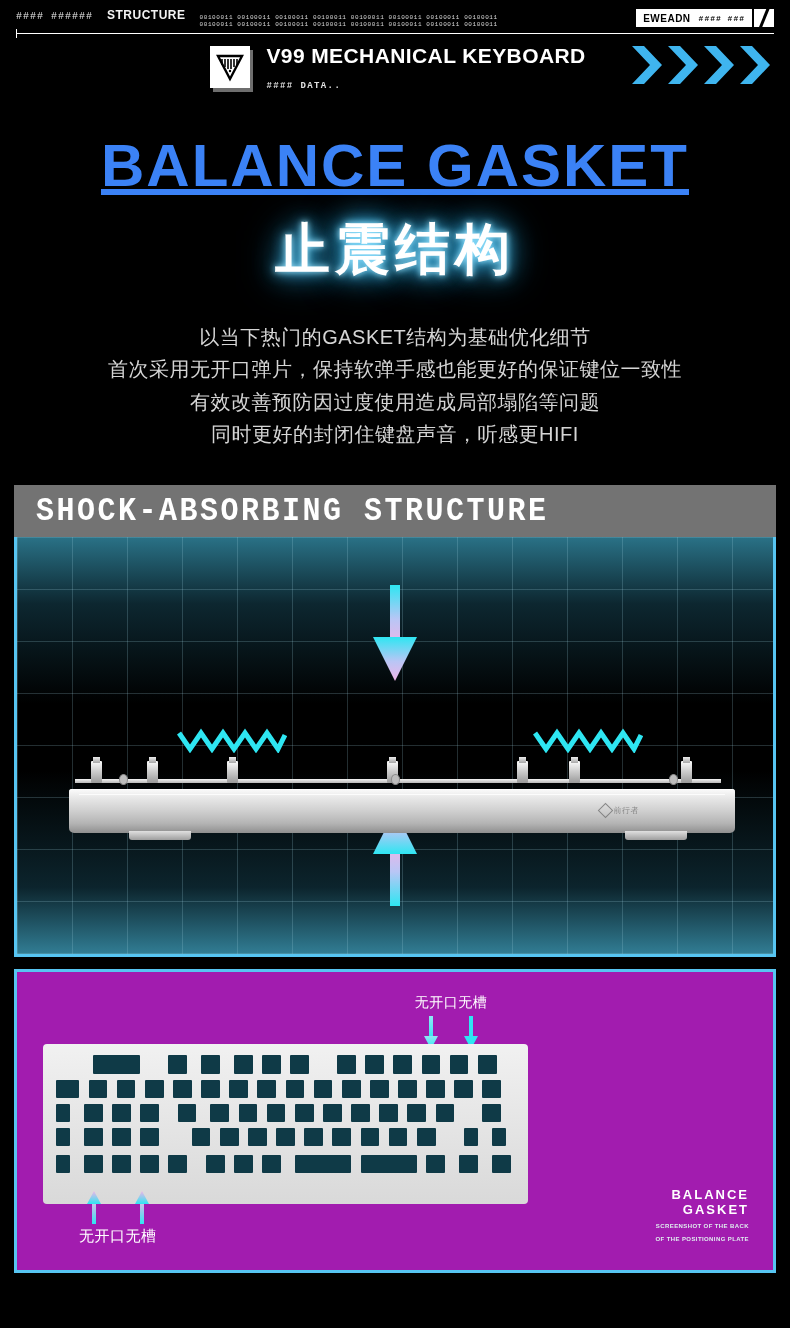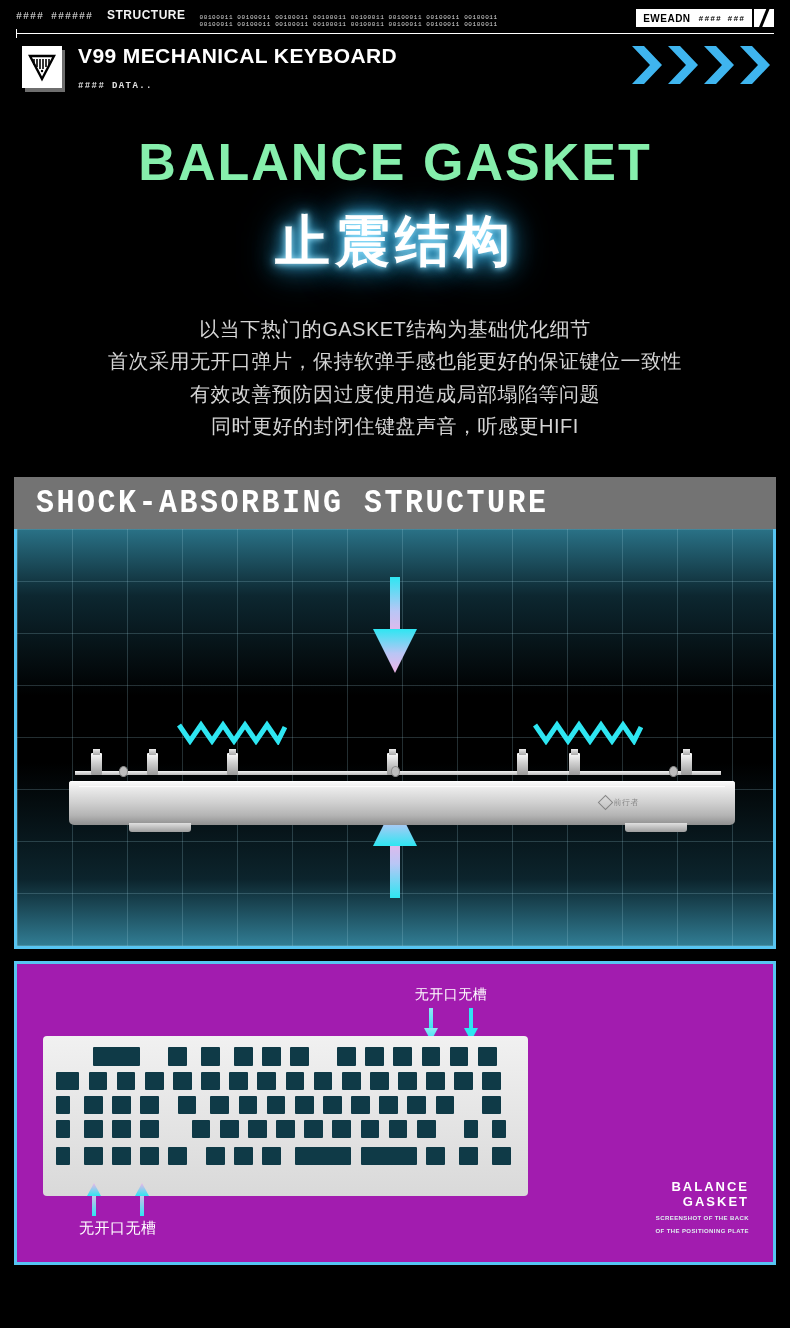--- a/index.html
+++ b/index.html
@@ -101,20 +101,21 @@
     background: #fff;
   }
 
   
   .headrow {
     position: relative;
     height: 72px;
     padding: 6px 16px 0 22px;
     display: flex;
     align-items: flex-start;
+    justify-content: center;
   }
   .logo-badge {
     position: relative;
     width: 42px; height: 44px;
     flex: 0 0 auto;
     margin-top: 4px;
   }
   .logo-badge .shadow {
     position: absolute;
     left: 3px; top: 4px;
@@ -150,25 +151,26 @@
     display: flex;
     gap: 2px;
   }
 
   
   .hero {
     text-align: center;
     padding-top: 28px;
   }
   .hero-en {
-    color: #86efac;
-    font-size: 52px;
+    color: #3b82f6;
+    font-size: 60px;
     font-weight: 700;
     letter-spacing: 2px;
     line-height: 1;
+    text-decoration: underline;
   }
   .hero-cn {
     color: #ffffff;
     font-size: 55px;
     font-weight: 700;
     letter-spacing: 5px;
     line-height: 1;
     margin-top: 26px;
     text-shadow:
       0 0 6px #9fe6ff,

